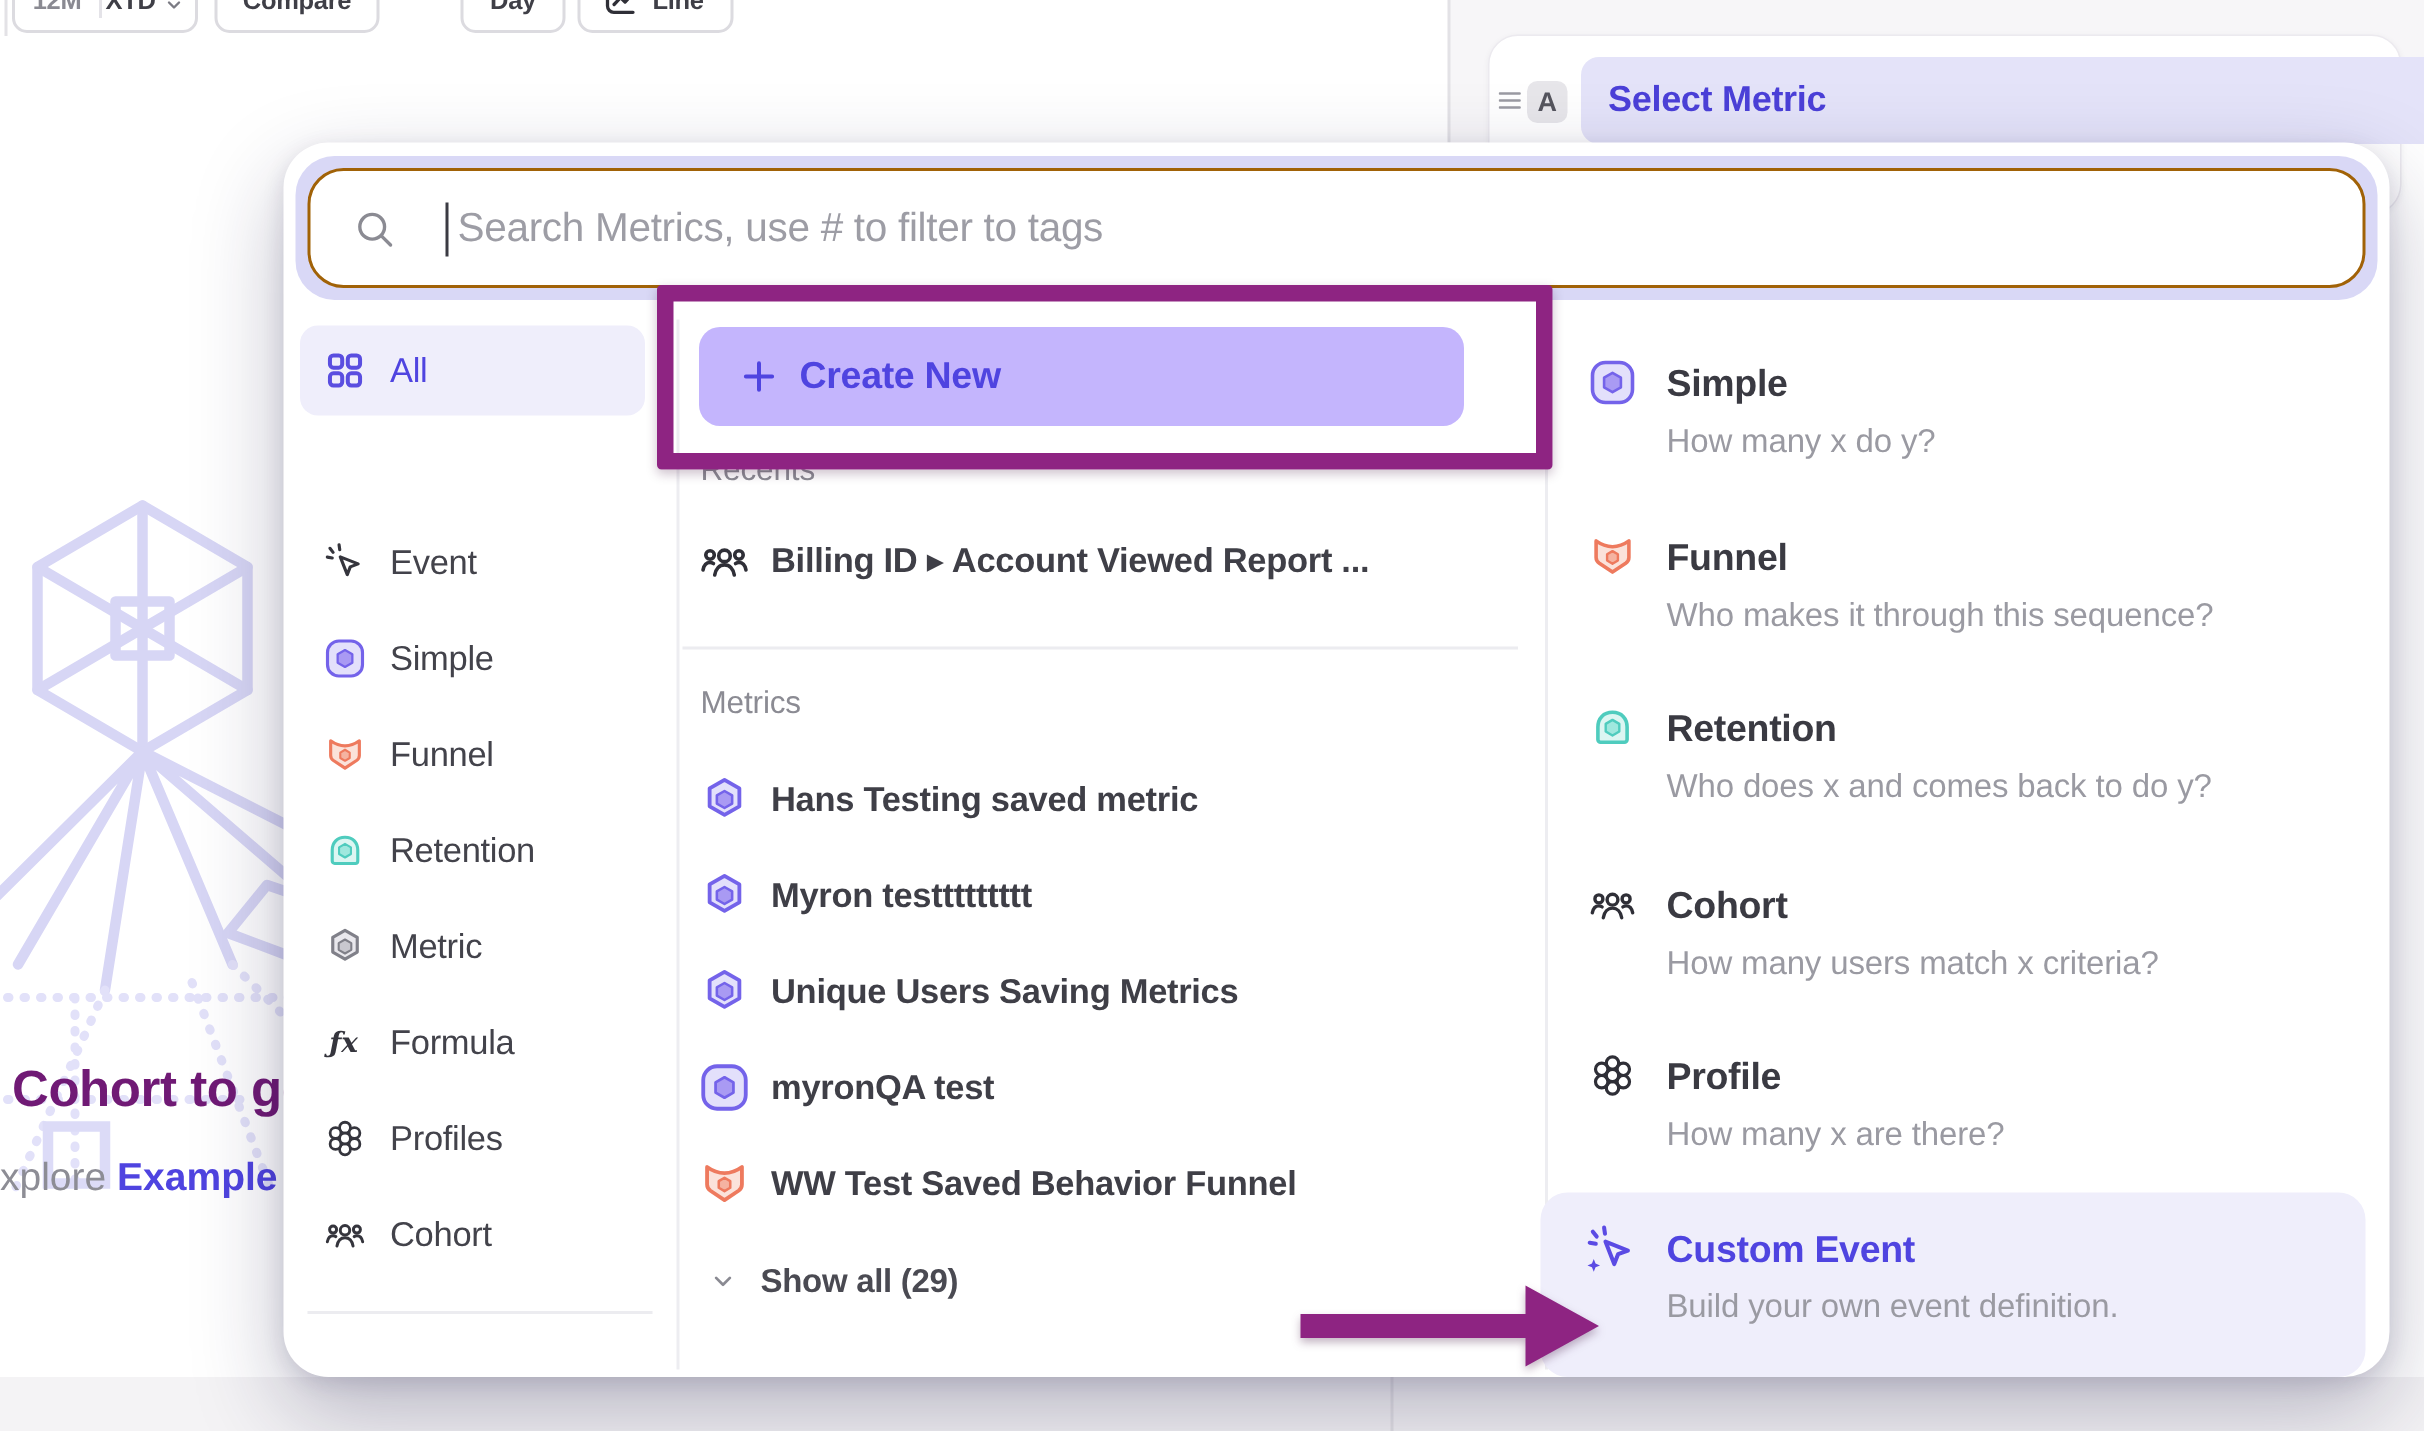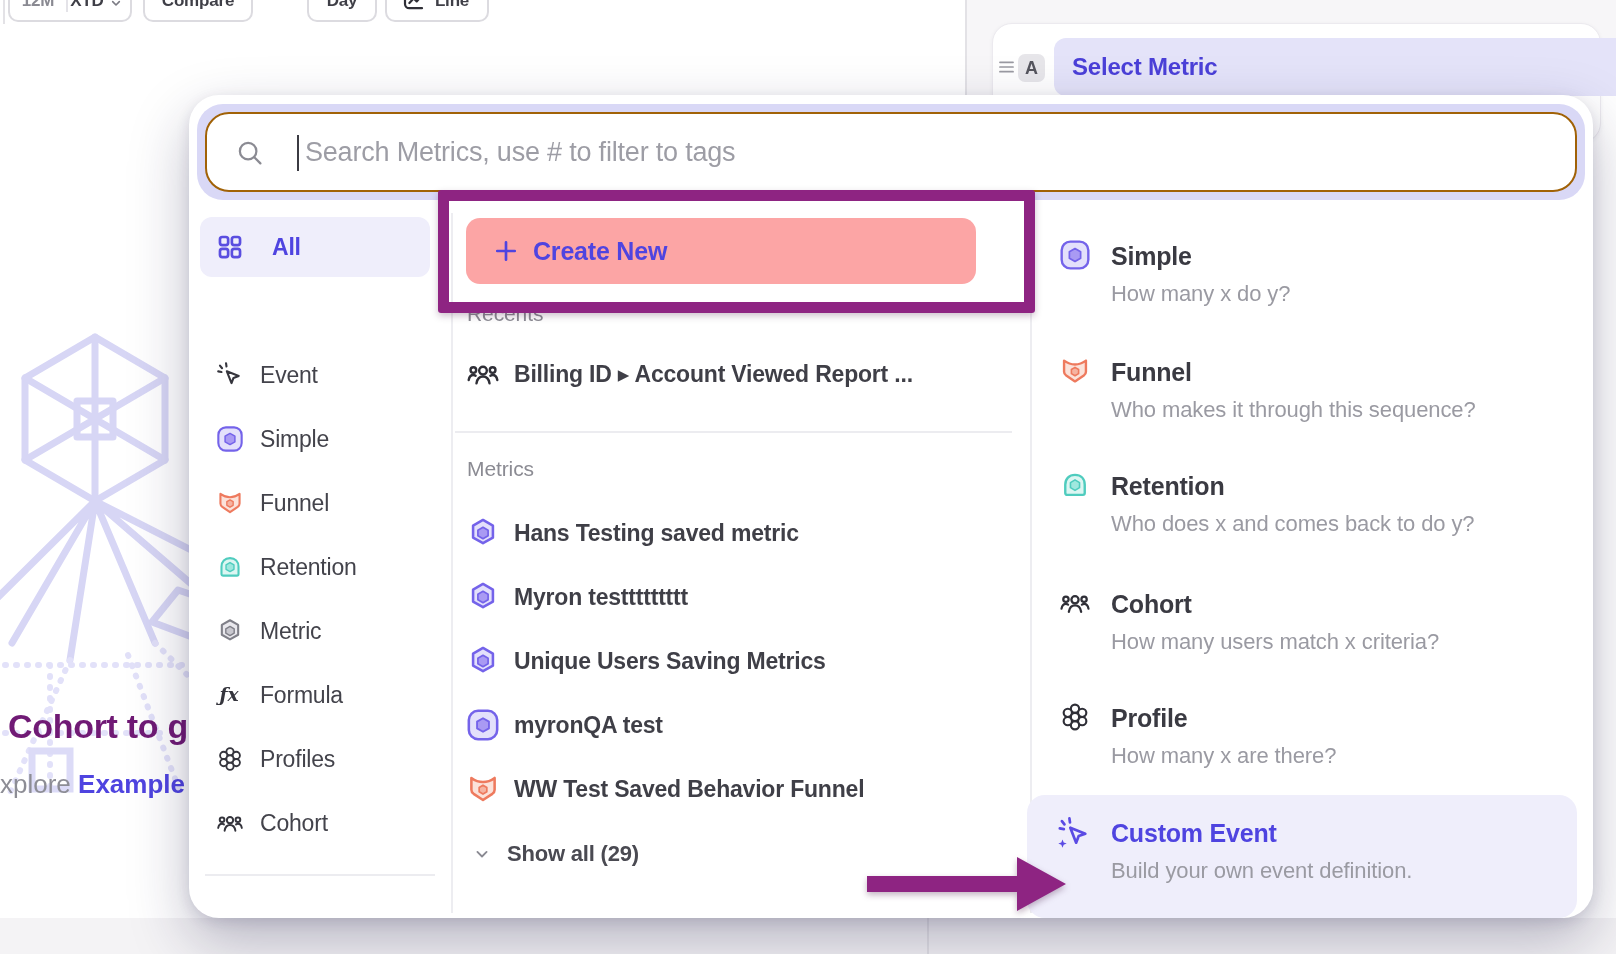--- a/index.html
+++ b/index.html
@@ -54,27 +54,27 @@
     background:#fff; border:2px solid #a16207; border-radius:24px; }
   .caret-bar { position:absolute; left:90px; top:21px; width:2px; height:36px; background:#3b3b43; }
   .placeholder { position:absolute; left:98px; top:50%; transform:translateY(-50%);
     font-size:27px; color:#9d9da5; letter-spacing:-0.2px; white-space:nowrap; }
 
   .side-row { position:absolute; left:11px; width:230px; height:60px; border-radius:12px; }
   .side-row .ic { position:absolute; left:16px; top:50%; transform:translateY(-50%); }
   .side-row .lb { position:absolute; left:60px; top:50%; transform:translateY(-50%);
     font-size:23px; font-weight:500; color:#43434b; letter-spacing:-0.2px; white-space:nowrap; }
   .side-row.sel { background:#efeefb; }
-  .side-row.sel .lb { color:#4f44e0; font-weight:700;margin-left:12px; }
+  .side-row.sel .lb { color:#4f44e0; font-weight:400; }
 
   .divider-h { position:absolute; height:2px; background:#ececf0; }
   .divider-v { position:absolute; width:2px; background:#ededf1; }
 
   .create-btn { position:absolute; left:277px; top:123px; width:510px; height:66px;
-    background:#fca5a5; border-radius:14px; }
+    background:#c4b5fd; border-radius:14px; }
   .create-btn .lb { position:absolute; left:67px; top:50%; transform:translateY(-50%);
     font-size:25px; font-weight:600; color:#4f44e0; letter-spacing:-0.2px; }
   .create-btn .ic { position:absolute; left:26px; top:50%; transform:translateY(-50%); }
 
   .sec-label { position:absolute; font-size:21px; font-weight:500; color:#8b8b93; letter-spacing:-0.1px; }
 
   .list-row { position:absolute; left:277px; height:34px; white-space:nowrap; }
   .list-row .ic { position:absolute; left:0; top:0; }
   .list-row .lb { position:absolute; left:48px; top:50%; transform:translateY(-50%);
     font-size:23px; font-weight:600; color:#3f3f47; letter-spacing:-0.2px; }

